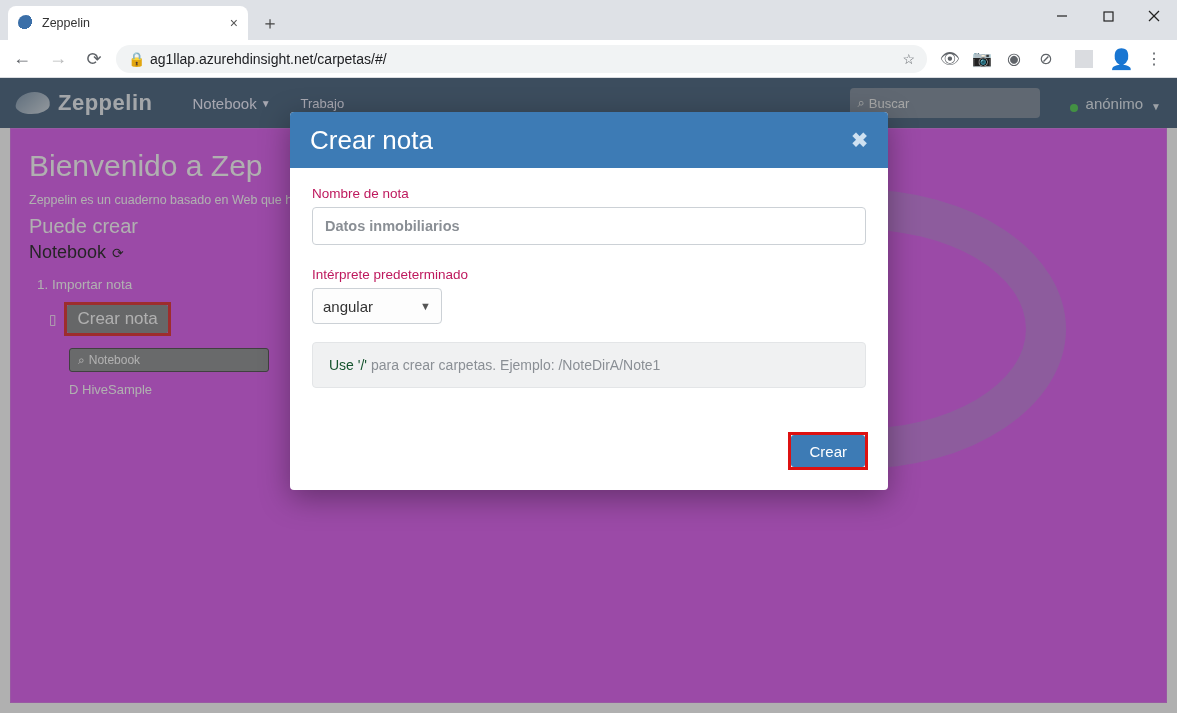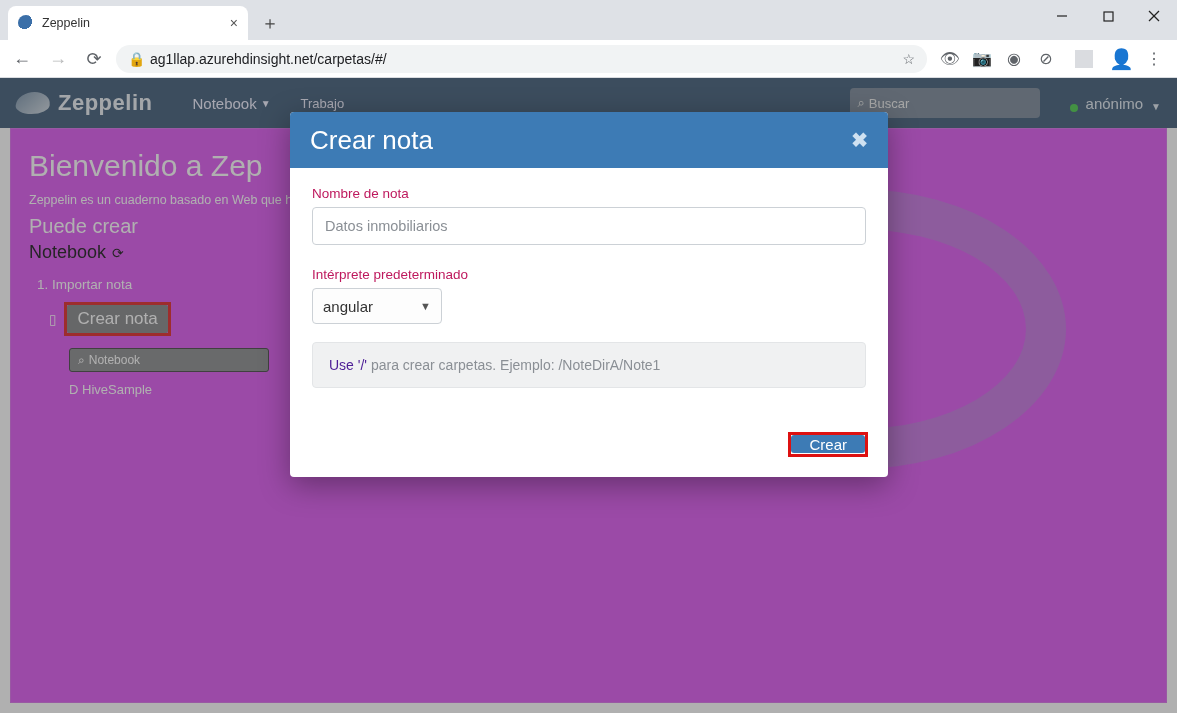--- a/index.html
+++ b/index.html
@@ -68,24 +68,24 @@
   .modal { position:absolute; left:290px; top:34px; width:598px; background:#fff; border-radius:4px; box-shadow:0 8px 30px rgba(0,0,0,.35); z-index:100; overflow:hidden; }
   .modal-header { background:#3d7bb5; color:#fff; height:56px; display:flex; align-items:center; padding:0 20px; }
   .modal-header h3 { margin:0; font-size:26px; font-weight:400; }
   .modal-close { margin-left:auto; font-size:20px; color:#cfe1f1; font-weight:bold; }
   .modal-body { padding: 18px 22px 4px 22px; }
   .field-label { font-size:13.5px; color:#be185d; margin-bottom:6px; display:block; }
   .text-input { width:100%; height:38px; border:1px solid #ccd1d6; border-radius:4px; padding:0 12px; font-size:14.5px; color:#8a8f95; background:#fff; }
   .select-wrap { width:130px; height:36px; border:1px solid #ccd1d6; border-radius:4px; display:flex; align-items:center; padding:0 10px; font-size:15px; color:#333; margin-top:6px; margin-bottom:18px; background:#efefef20; justify-content:space-between;}
   .select-caret { font-size:11px; color:#555; }
   .hint-box { background:#f0f1f2; border:1px solid #e3e5e7; border-radius:4px; padding:14px 16px; font-size:14px; color:#8a8f95; margin-bottom:40px; }
-  .hint-box .use { color:#4c1d95; }
+  .hint-box .use { color:#14532d; }
   .modal-footer { padding: 0 20px 20px 20px; display:flex; justify-content:flex-end; }
   .create-btn-wrap { border:3px solid #d11; }
-  .create-btn { background:#3d7bb5; color:#fff; border:none; height:18px; padding:0 18px; font-size:15px; border-radius:3px; }
+  .create-btn { background:#3d7bb5; color:#fff; border:none; height:32px; padding:0 18px; font-size:15px; border-radius:3px; }
 
 </style>
 </head>
 <body>
 
 <div class="win-controls">
   <div class="win-btn">
     <svg width="12" height="12">
         <line x1="1" y1="6" x2="11" y2="6" stroke-width="1.2"></line>
       </svg>
@@ -192,21 +192,21 @@
 
   <div class="overlay-dim"></div>
 
   <div class="modal">
     <div class="modal-header">
       <h3>Crear nota</h3>
       <span class="modal-close">✖</span>
     </div>
     <div class="modal-body">
       <label class="field-label">Nombre de nota</label>
-      <input class="text-input" style="margin-bottom: 22px;" value="Datos inmobiliarios">
+      <input class="text-input" style="margin-bottom: 22px; font-weight: bold;" value="Datos inmobiliarios">
       <label class="field-label">Intérprete predeterminado</label>
       <div class="select-wrap">
         <span>angular</span>
         <span class="select-caret">▼</span>
       </div>
       <div class="hint-box">
         <span class="use">Use '/'</span><span> para crear carpetas. Ejemplo: /NoteDirA/Note1</span>
       </div>
     </div>
     <div class="modal-footer">

